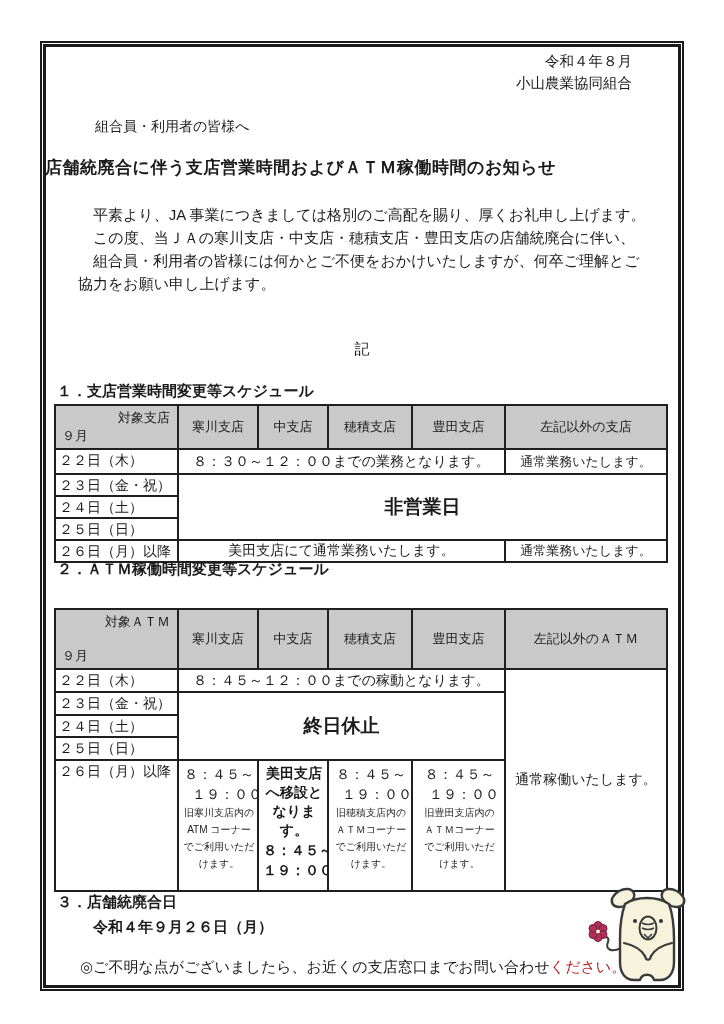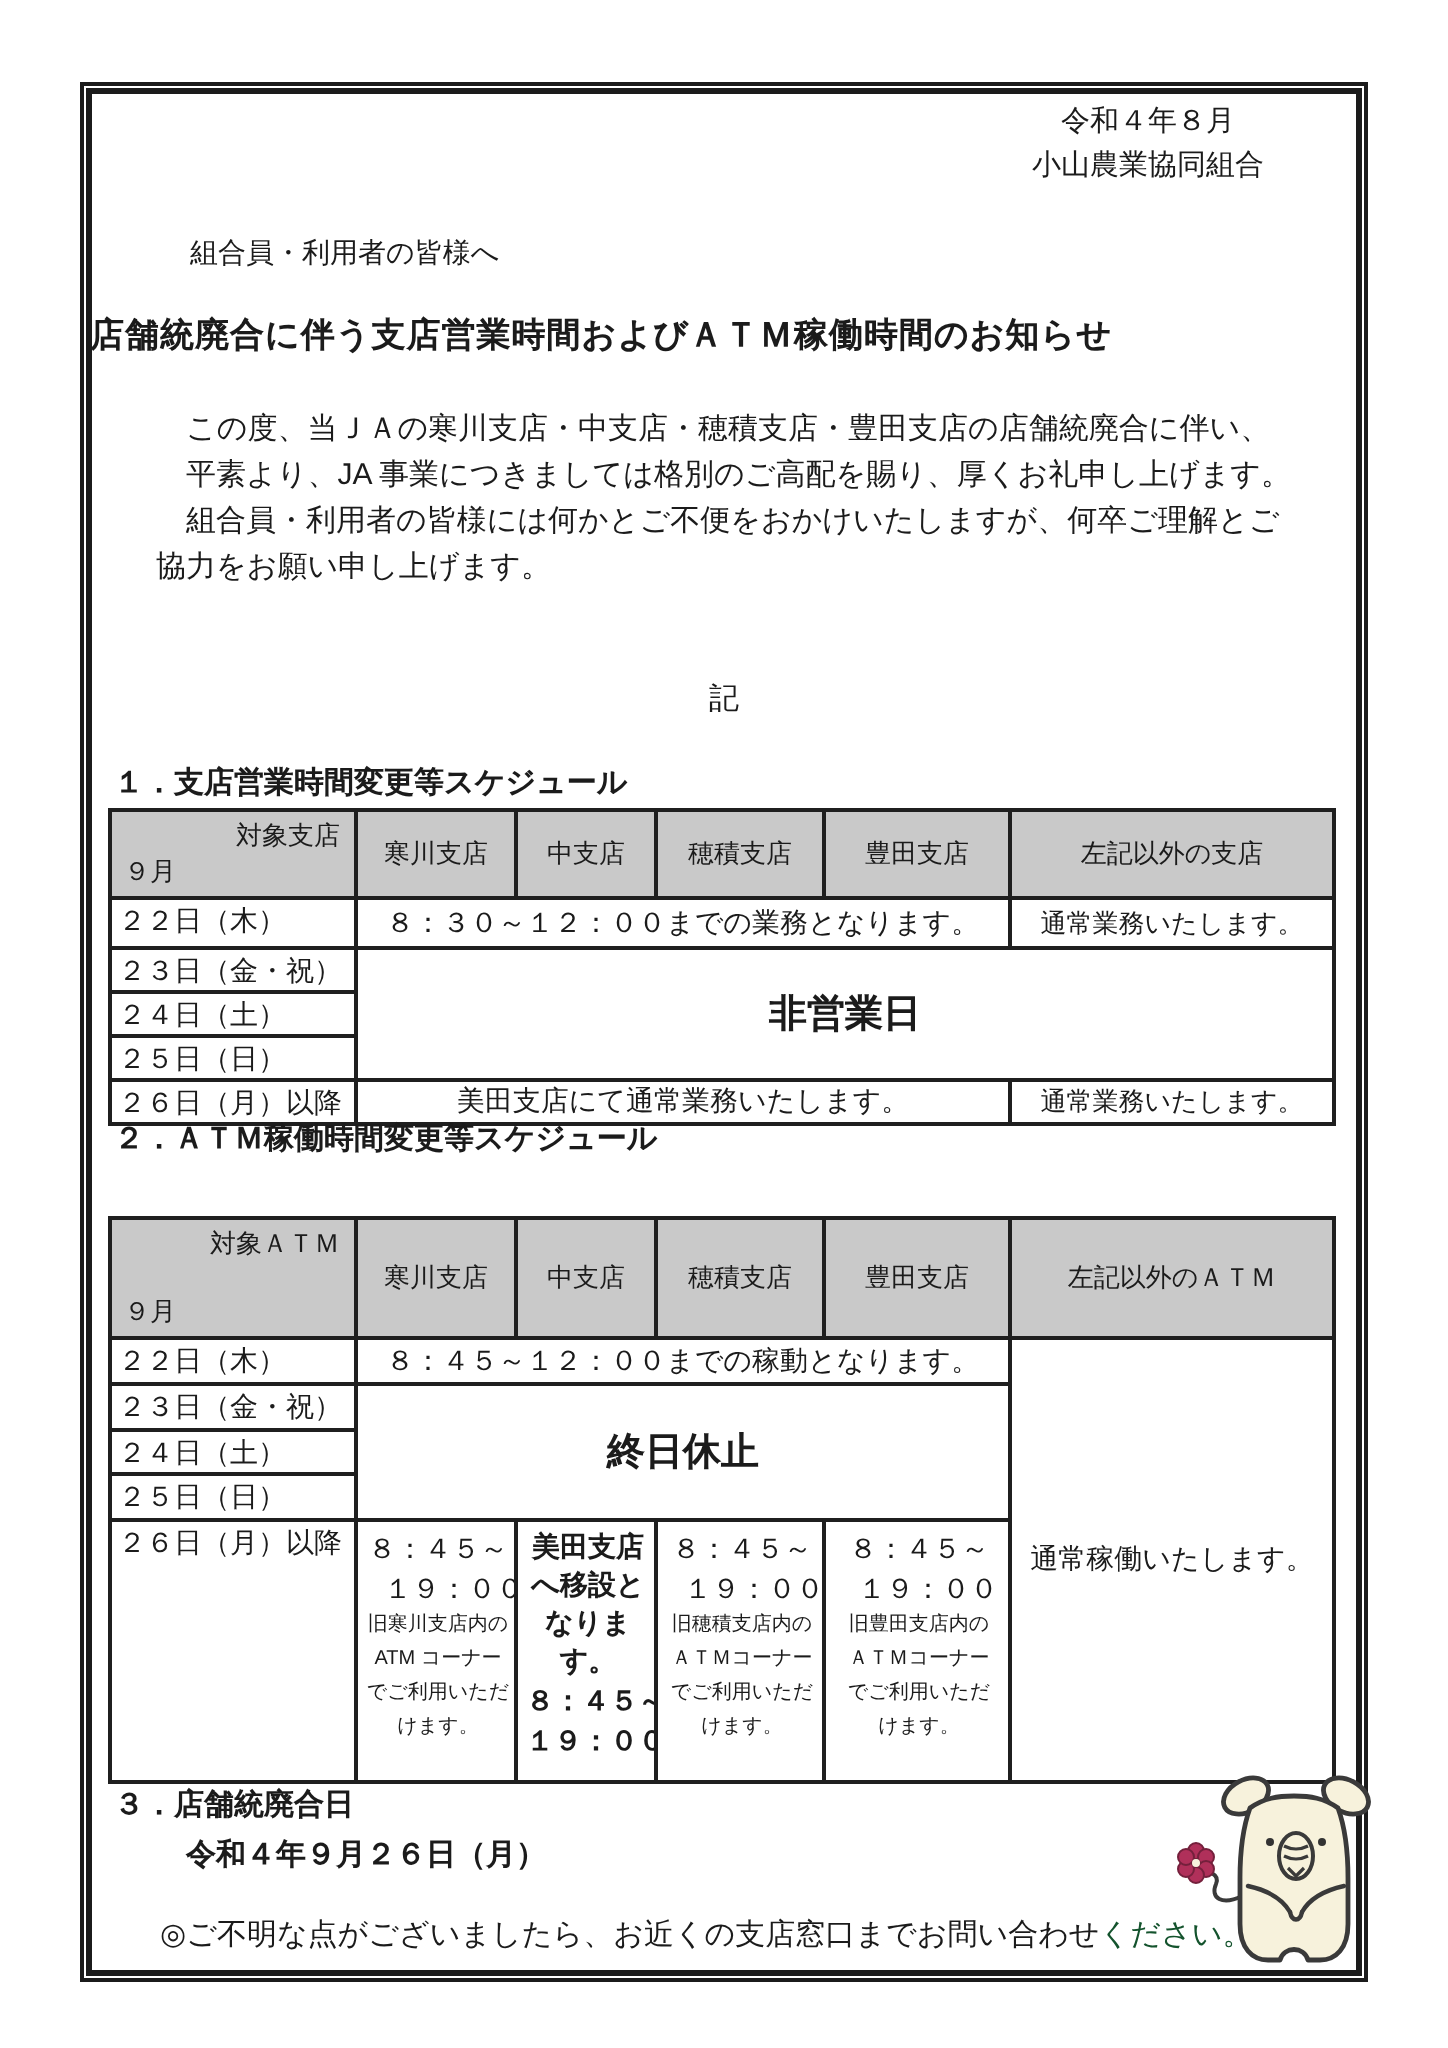--- a/index.html
+++ b/index.html
@@ -9,33 +9,33 @@
     overflow:hidden;
   }
   .frame-outer {
     position:absolute; left:40px; top:41px; width:644px; height:950px;
     border:2px solid #1b1b1b; box-sizing:border-box;
   }
   .frame-inner { position:absolute; inset:1px; border:3px solid #1b1b1b; }
 
   .abs { position:absolute; }
 
-  .date-block { top:50px; right:92px; text-align:center; font-size:14.5px; line-height:22px; }
+  .date-block { top:50px; right:92px; text-align:right; font-size:14.5px; line-height:22px; }
   .salutation { left:95px; top:118px; font-size:14px; }
   .doc-title  { left:45px; top:156px; width:634px; font-size:17px; font-weight:bold; letter-spacing:0.5px; }
   .intro      { left:78px; top:203px; width:575px; font-size:15px; line-height:23px; }
   .ki         { left:45px; top:340px; width:634px; text-align:center; font-size:15px; }
 
   .sec-heading { font-size:15px; font-weight:bold; }
   .sec1-heading { left:57px; top:382px; }
   .sec2-heading { left:57px; top:560px; }
   .sec3-heading { left:57px; top:893px; }
   .sec3-date   { left:93px; top:918px; font-size:15px;font-weight:bold; }
   .footer-note { left:80px; top:958px; font-size:15px; }
-  .footer-note .tail { color:#14532d; }
+  .footer-note .tail { color:#b91c1c; }
 
   table.sched {
     position:absolute; border-collapse:collapse; table-layout:fixed;
     width:612px; left:54px; font-size:13px;
   }
   .t1 { top:404px; }
   .t2 { top:608px; }
   .sched th, .sched td { border:2px solid #1f1f1f; padding:0; overflow:hidden; }
   .sched th { background:#c9c9c9; font-weight:normal; font-size:13px; text-align:center; }
   .sched td.date { font-size:14px; text-align:left; vertical-align:top; padding:2px 2px 0 3px; white-space:nowrap; }
@@ -75,22 +75,22 @@
   <div class="abs date-block">
     <div>令和４年８月</div>
     <div>小山農業協同組合</div>
   </div>
 
   <div class="abs salutation">組合員・利用者の皆様へ</div>
 
   <div class="abs doc-title">店舗統廃合に伴う支店営業時間およびＡＴＭ稼働時間のお知らせ</div>
 
   <div class="abs intro">
+    <div>　平素より、JA 事業につきましては格別のご高配を賜り、厚くお礼申し上げます。</div>
     <div>　この度、当ＪＡの寒川支店・中支店・穂積支店・豊田支店の店舗統廃合に伴い、</div>
-    <div>　平素より、JA 事業につきましては格別のご高配を賜り、厚くお礼申し上げます。</div>
     <div>　組合員・利用者の皆様には何かとご不便をおかけいたしますが、何卒ご理解とご</div>
     <div>協力をお願い申し上げます。</div>
   </div>
 
   <div class="abs ki">記</div>
 
   <div class="abs sec-heading sec1-heading">１．支店営業時間変更等スケジュール</div>
 
   <table class="sched t1">
     <colgroup>

